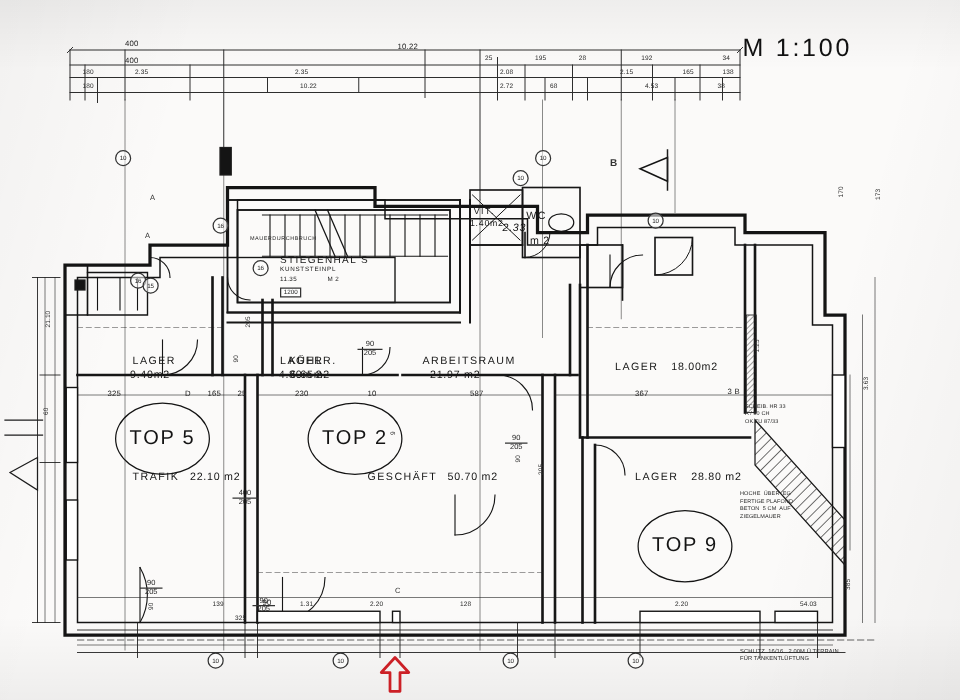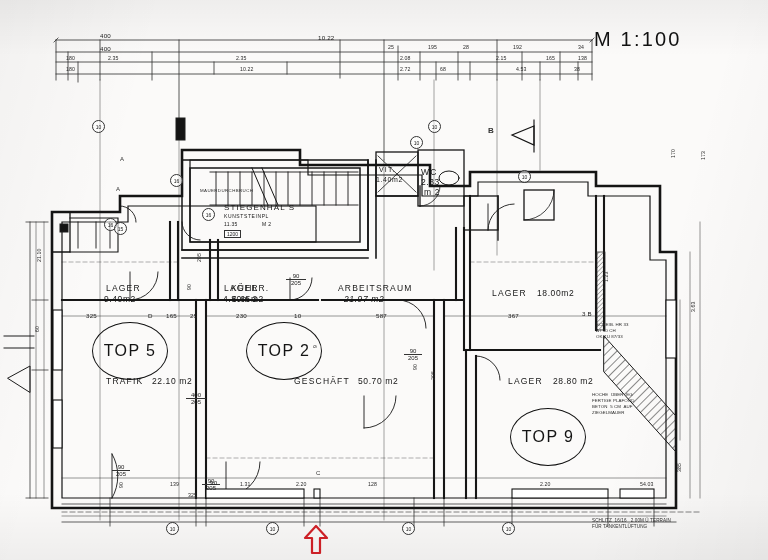--- a/index.html
+++ b/index.html
@@ -332,36 +332,36 @@
   <div class="lbl room-name" style="left:228px;top:283px;"></div>
 
   <div class="lbl room-name" style="left:226px;top:283px;"></div>
 
   <div class="lbl room-name" style="left:226px;top:283px;"></div>
 
   <div class="lbl room-name" style="left:231px;top:283px;">KÜHLR.</div>
   <div class="lbl room-area" style="left:232px;top:294px;">6.65m2</div>
 
   <div class="lbl room-name" style="left:338px;top:283px;">ARBEITSRAUM</div>
-  <div class="lbl room-area" style="left:344px;top:294px;font-style:italic;">21.97 m2</div>
+  <div class="lbl room-area" style="left:344px;top:294px;">21.97 m2</div>
 
   <div class="lbl room-name" style="left:492px;top:288px;">LAGER</div>
   <div class="lbl room-area" style="left:537px;top:288px;">18.00m2</div>
 
   <div class="lbl room-name" style="left:508px;top:376px;">LAGER</div>
   <div class="lbl room-area" style="left:553px;top:376px;">28.80 m2</div>
 
   <div class="lbl room-name" style="left:106px;top:376px;">TRAFIK</div>
   <div class="lbl room-area" style="left:152px;top:376px;text-align:center;">22.10 m2</div>
 
   <div class="lbl room-name" style="left:294px;top:376px;">GESCHÄFT</div>
   <div class="lbl room-area" style="left:358px;top:376px;">50.70 m2</div>
 
   <div class="lbl room-name" style="left:421px;top:167px;">WC</div>
-  <div class="lbl room-area" style="left:421px;top:177px;">2.33</div>
+  <div class="lbl room-area" style="left:402px;top:177px;font-style:italic;">2.33</div>
   <div class="lbl room-area" style="left:424px;top:187px;">m 2</div>
 
   <div class="lbl room-name" style="left:379px;top:166px;font-size:7px;">VIT.</div>
   <div class="lbl room-area" style="left:376px;top:176px;font-size:7px;">1.40m2</div>
 
   <div class="lbl" style="left:224px;top:203px;font-size:8px;letter-spacing:1.1px;">STIEGENHAL S</div>
   <div class="lbl" style="left:224px;top:213px;font-size:5px;letter-spacing:.6px;">KUNSTSTEINPL</div>
   <div class="lbl" style="left:224px;top:221px;font-size:5px;">11.35</div>
   <div class="lbl" style="left:262px;top:221px;font-size:5px;">M 2</div>
   <div class="boxnum" style="left:224px;top:230px;">1200</div>

